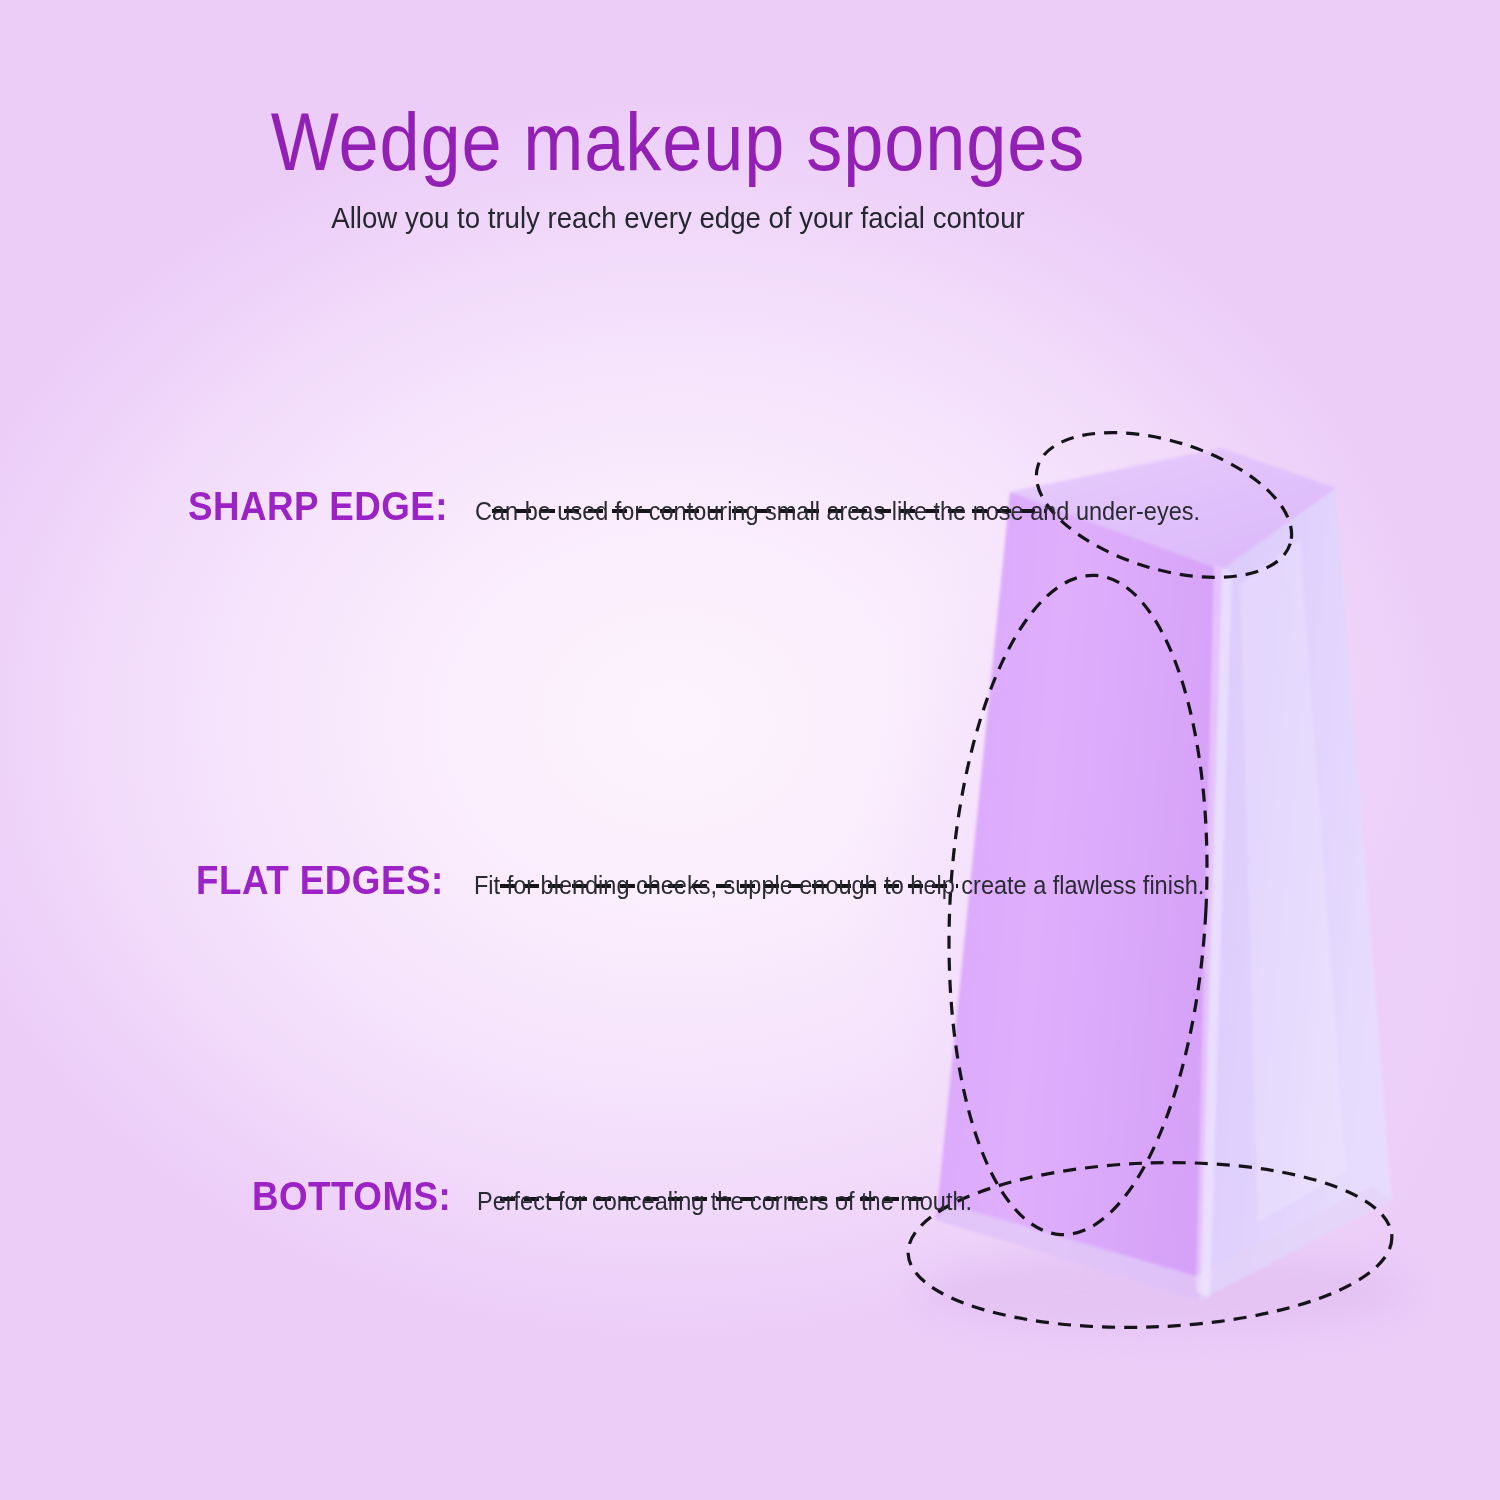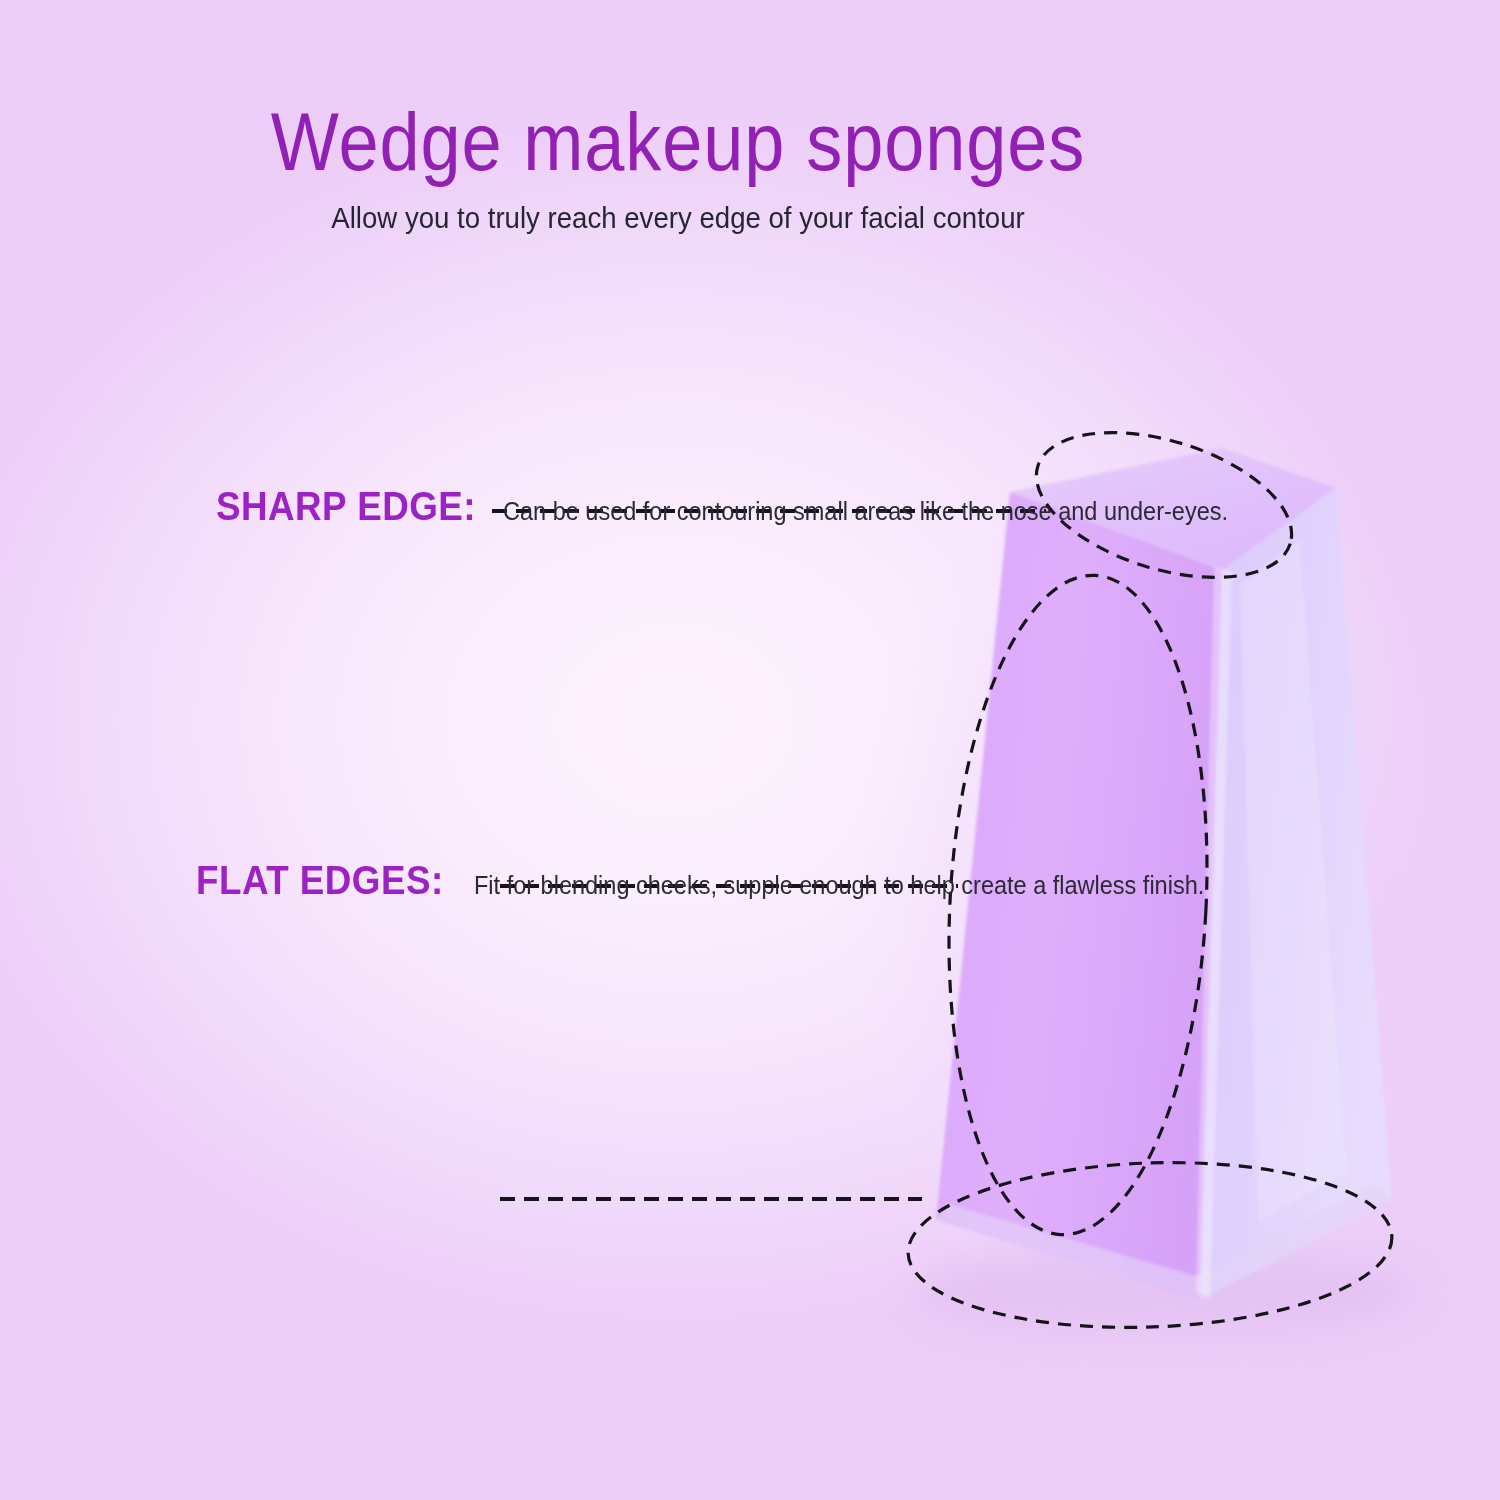--- a/index.html
+++ b/index.html
@@ -85,21 +85,21 @@
     line-height: 32px;
     font-weight: 400;
     color: #2a2a33;
     white-space: nowrap;
     transform: scaleX(0.94);
     transform-origin: 0 50%;
     display: inline-block;
     margin-top: 2px;
   }
 
-  #callout-sharp   { left: 188px; top: 484px; margin-left: 28px; }
+  #callout-sharp   { left: 188px; top: 484px; }
   #callout-flat    { left: 196px; top: 858px; }
   #callout-bottoms { left: 252px; top: 1174px; }
   #callout-flat .callout-desc    { margin-left: 4px; }
   #callout-bottoms .callout-desc { margin-left: 4px; }
 </style>
 </head>
 <body>
 
 <div id="page">
 
@@ -177,14 +177,18 @@
   <div id="callout-sharp" class="callout">
     <div class="callout-label">SHARP EDGE:</div>
     <div class="callout-desc">Can be used for contouring small areas like the nose and under-eyes.</div>
   </div>
 
   <div id="callout-flat" class="callout">
     <div class="callout-label">FLAT EDGES:</div>
     <div class="callout-desc">Fit for blending cheeks, supple enough to help create a flawless finish.</div>
   </div>
 
+  <div id="callout-bottoms" class="callout">
+    <div class="callout-label">BOTTOMS:</div>
+    <div class="callout-desc">Perfect for concealing the corners of the mouth.</div>
+  </div>
 
 </div>
 
 </body></html>

